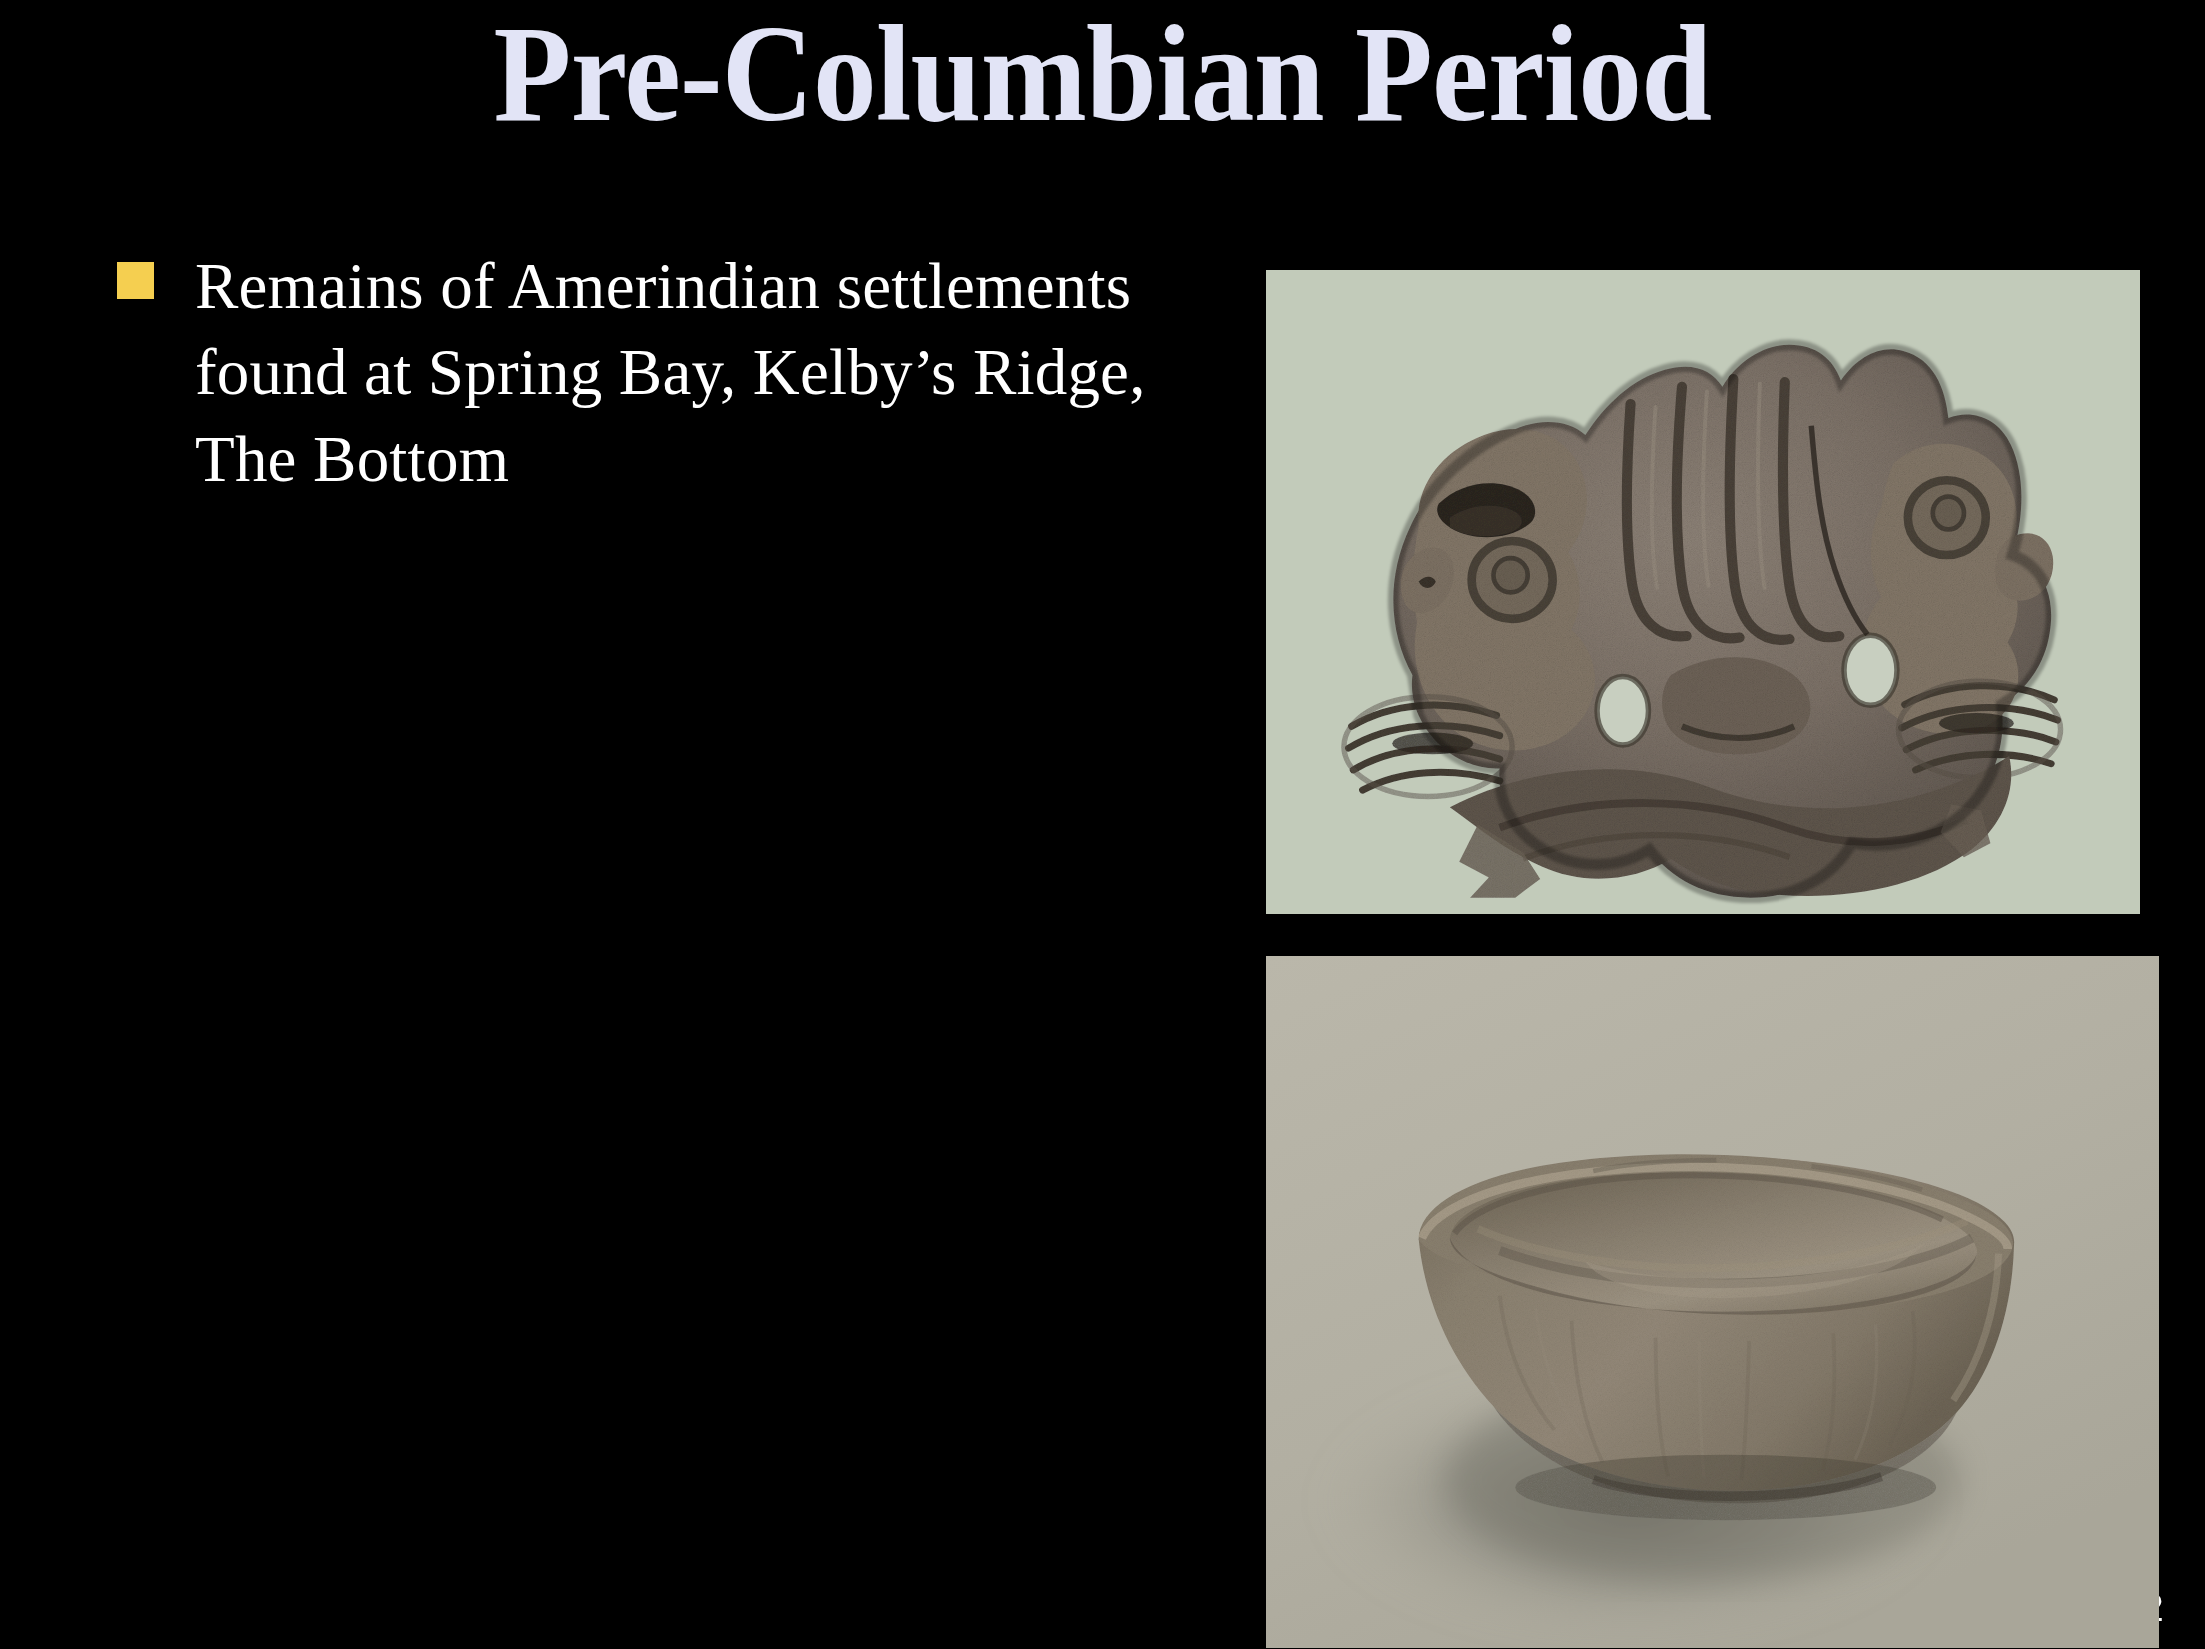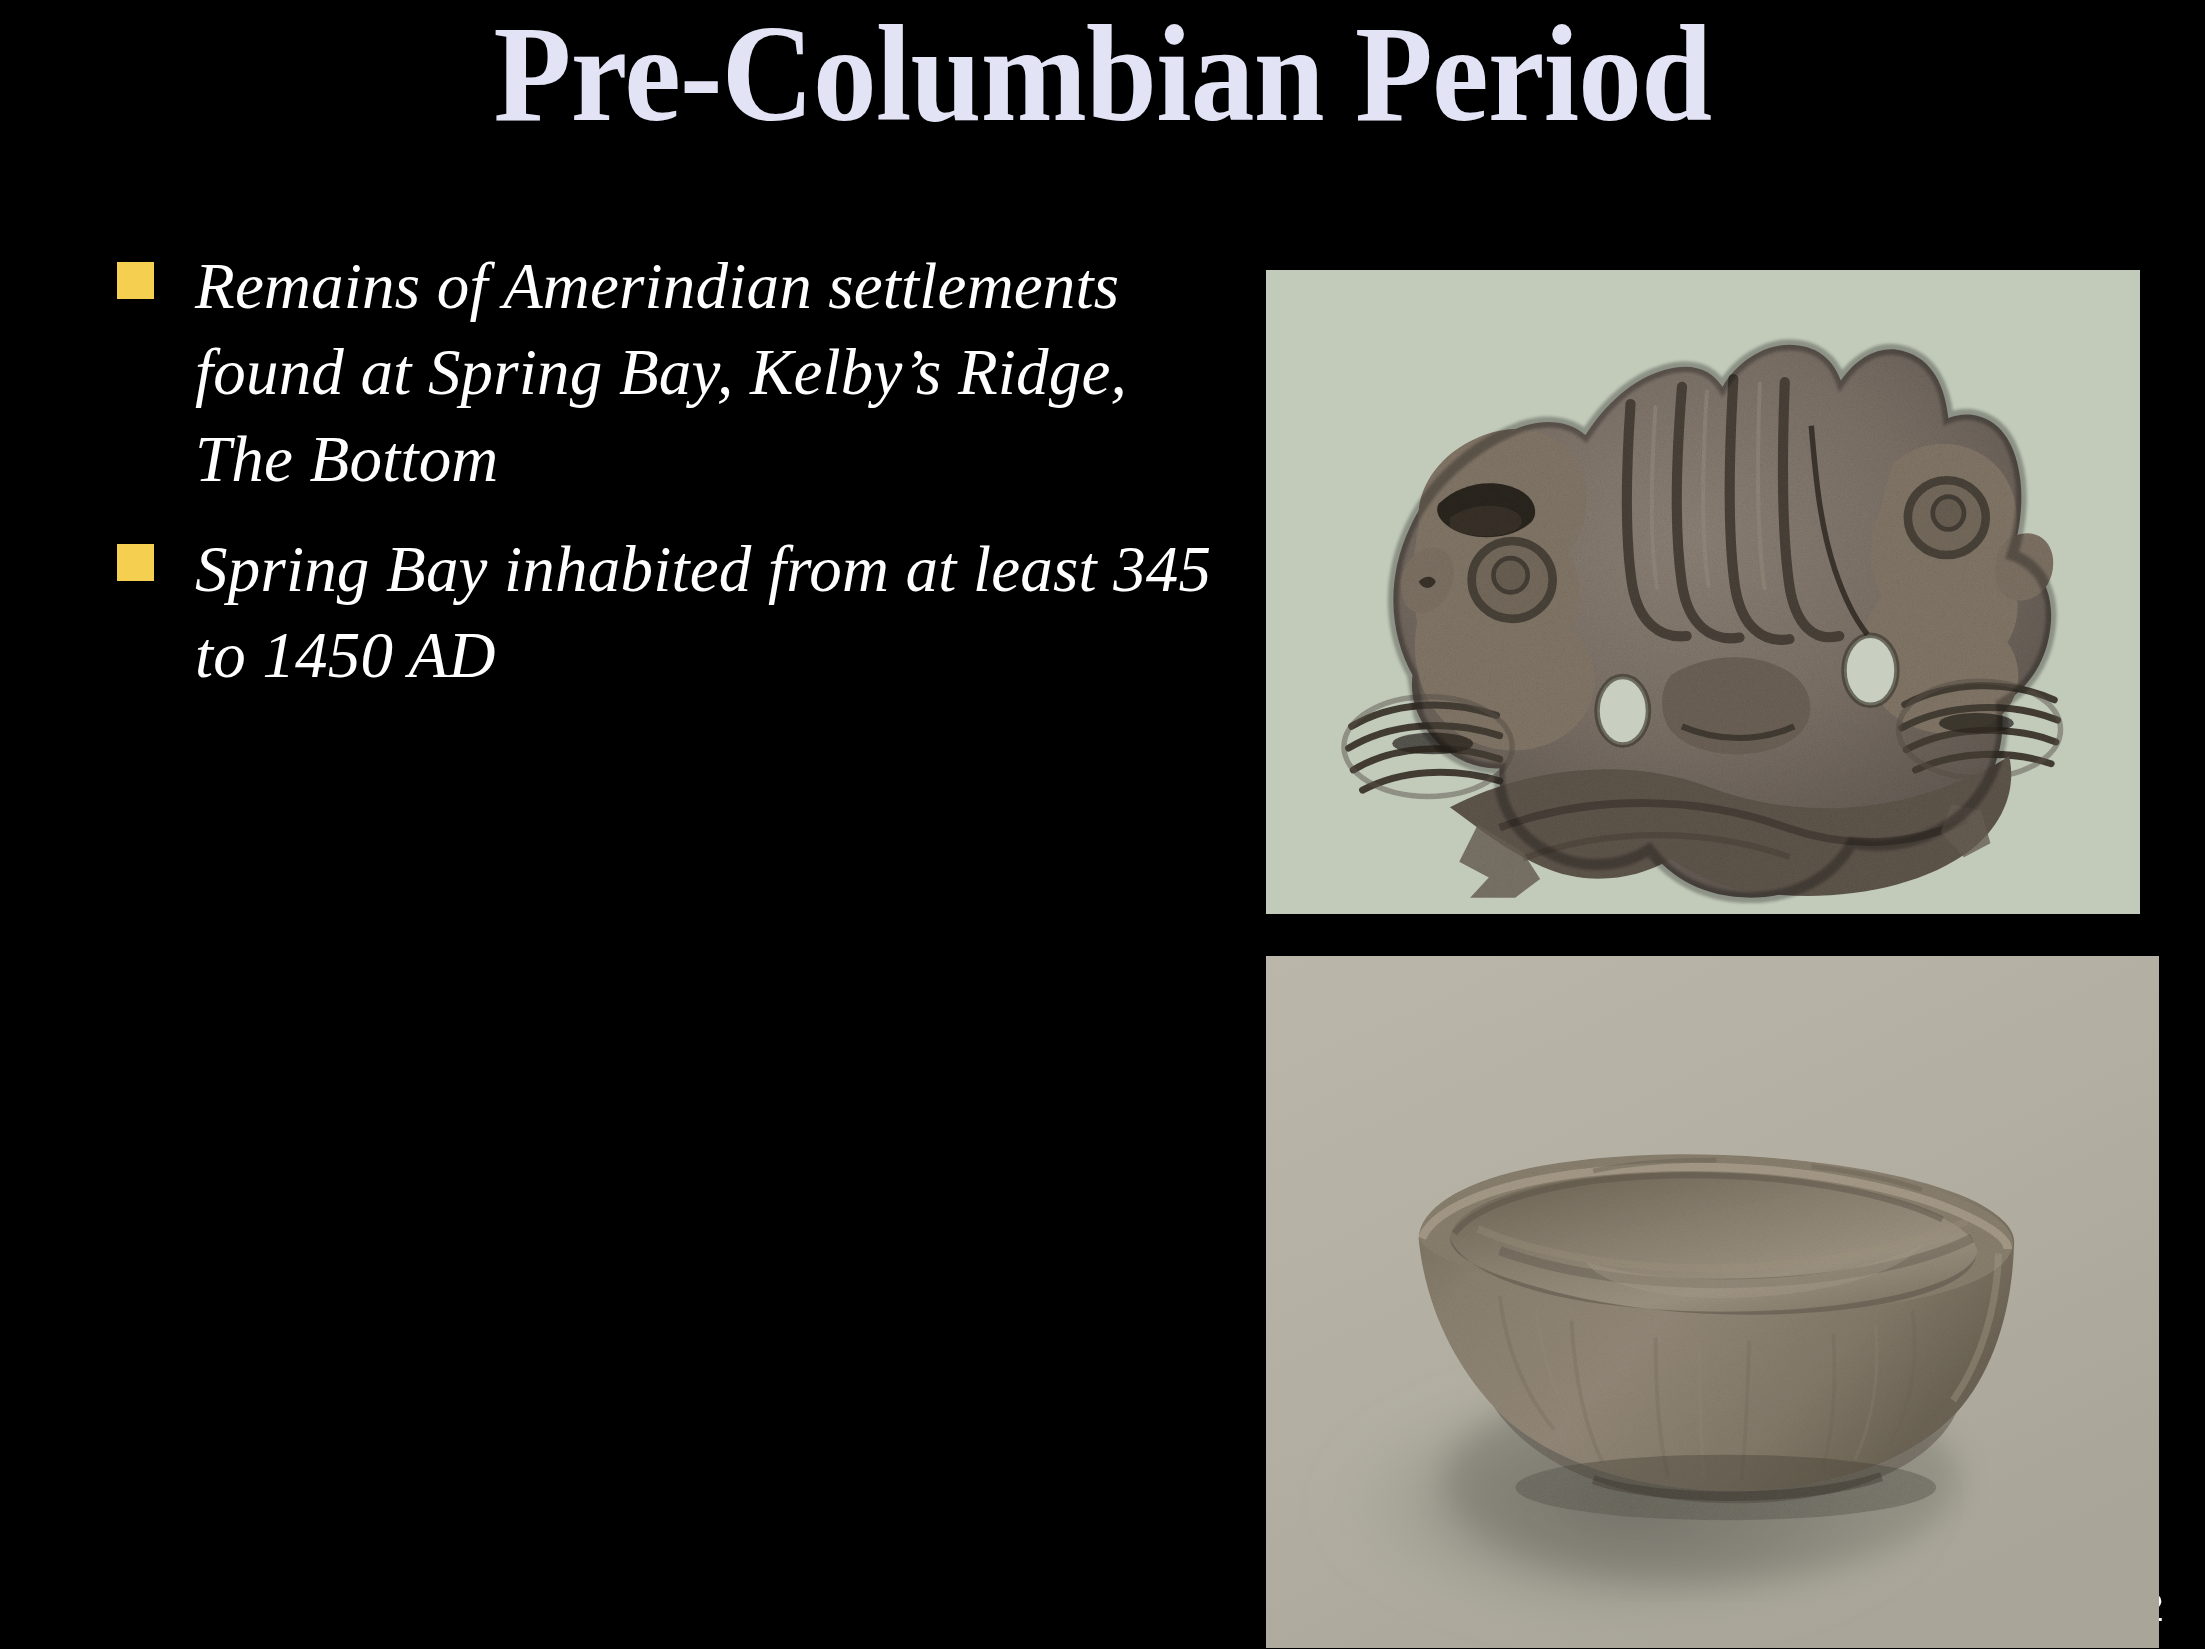--- a/index.html
+++ b/index.html
@@ -75,21 +75,20 @@
     background: #f5cf50;
     box-shadow: 5.5px 5.5px 3.9px rgba(0,0,0,0.45);
   }
   .bullet-text {
     flex: 1 1 auto;
     color: #ffffff;
     font-size: 65px;
     line-height: 1.33;
     text-shadow: 5.5px 5.5px 3.9px rgba(0,0,0,0.58);
     letter-spacing: 0.2px;
-    font-style: italic;
   }
 
   
   .photo {
     position: absolute;
     overflow: hidden;
   }
   #photo-top {
     left: 1266px;
     top: 270px;
@@ -126,24 +125,20 @@
 
   <div id="title">Pre-Columbian Period</div>
 
   <div id="bullets">
 
     <div class="bullet-row">
       <div class="bullet-marker"></div>
       <div class="bullet-text">Remains of Amerindian settlements found at Spring Bay, Kelby’s Ridge, The Bottom</div>
     </div>
 
-    <div class="bullet-row">
-      <div class="bullet-marker"></div>
-      <div class="bullet-text">Spring Bay inhabited from at least 345 to 1450 AD</div>
-    </div>
 
 
   </div>
 
   <div id="page-number">12</div>
 
   <div class="photo" id="photo-top">
     <svg viewBox="0 0 1122 827" preserveAspectRatio="none">
       <defs>
         <radialGradient id="clayA" cx="45%" cy="35%" r="75%">

